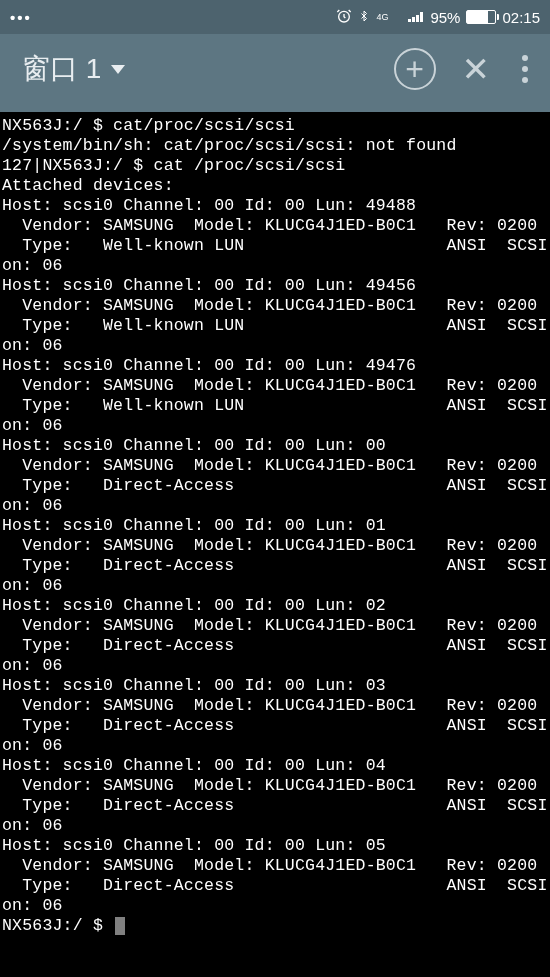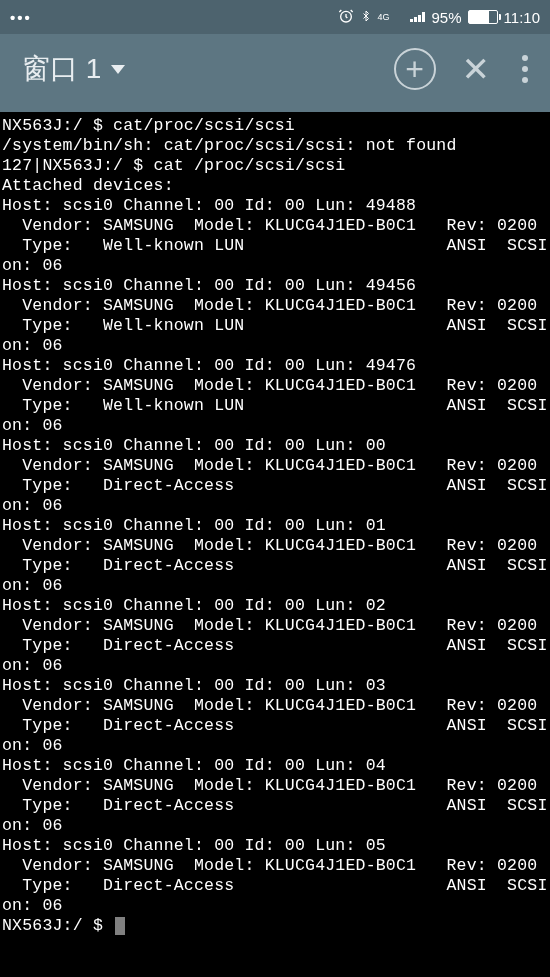--- a/index.html
+++ b/index.html
@@ -107,21 +107,21 @@
           <rect x="0" y="7" width="3" height="3" fill="#fff"></rect>
           <rect x="4" y="5" width="3" height="5" fill="#fff"></rect>
           <rect x="8" y="3" width="3" height="7" fill="#fff"></rect>
           <rect x="12" y="0" width="3" height="10" fill="#fff"></rect>
         </svg>
     </span>
     <span>95%</span>
     <span class="battery-icon">
         <span class="battery-fill"></span>
       </span>
-    <span>11:10</span>
+    <span>02:15</span>
   </div>
 </div>
 
 <div class="app-bar">
   <div class="tab-title">
     <span>窗口 1</span>
     <span class="triangle"></span>
   </div>
   <div class="app-actions">
     <div class="add-btn">

